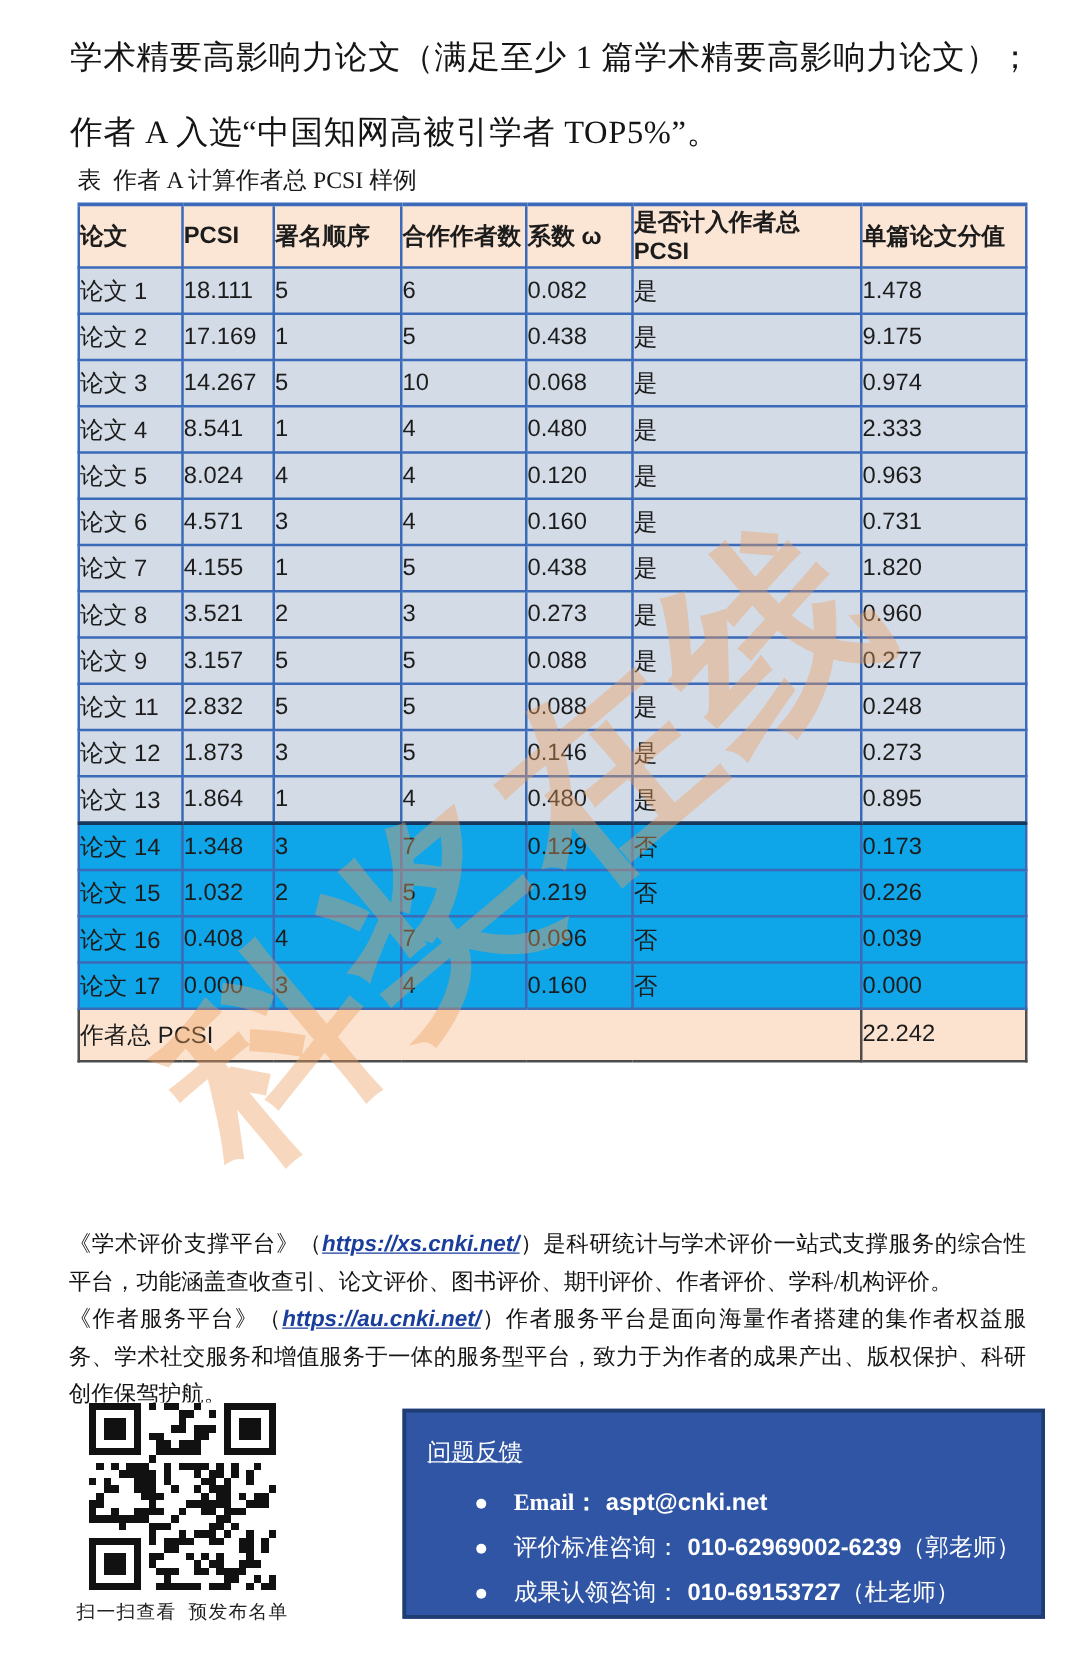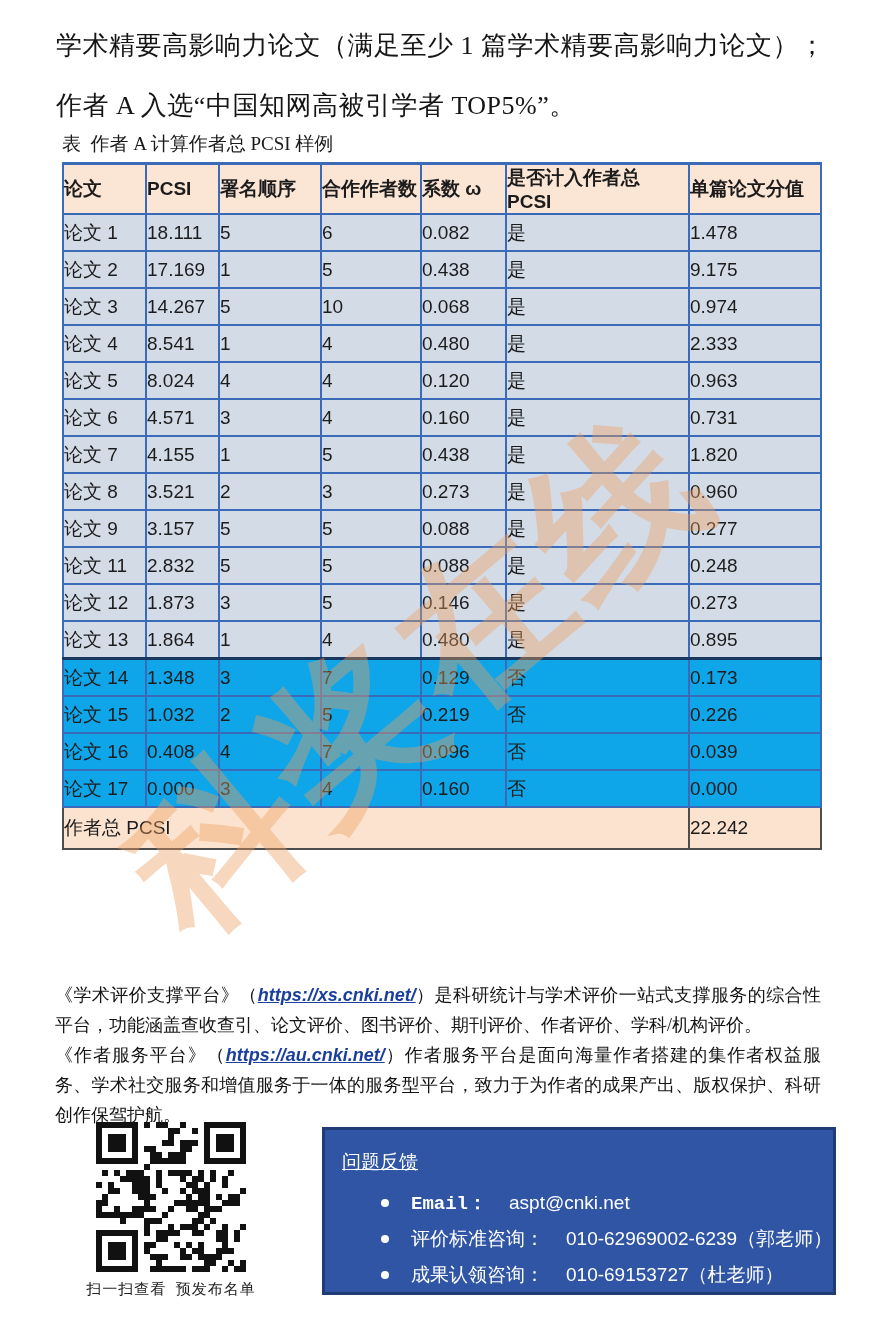--- a/index.html
+++ b/index.html
@@ -52,36 +52,36 @@
              letter-spacing:8px;color:var(--watermark);opacity:0.4;transform:rotate(-40deg);}
 
   
   .desc{position:absolute;left:55px;top:980px;width:766px;font-size:18px;line-height:30px;
         text-align:justify;color:#141414;}
   .desc p{margin:0;}
   .desc a.link{color:var(--link-blue);font-weight:bold;font-style:italic;
                text-decoration:underline;font-family:"Liberation Sans", sans-serif;cursor:pointer;}
 
   
-  .qr-block{position:absolute;left:61px;top:1122px;width:220px;text-align:center;}
+  .qr-block{position:absolute;left:36px;top:1122px;width:220px;text-align:center;}
   .qr-block svg{display:block;margin:0 auto;background:#fff;}
   .qr-caption{margin-top:8px;font-size:15px;letter-spacing:1px;color:#222;white-space:pre;}
 
   
   .contact-box{position:absolute;left:322px;top:1127px;width:514px;height:168px;
                box-sizing:border-box;background:var(--box-blue);border:3px solid var(--box-border);
                color:#ffffff;font-family:"Liberation Sans", sans-serif;}
   .contact-title{margin:19px 0 0 17px;font-size:19px;font-family:"Liberation Serif", serif;text-decoration:underline;}
   .contact-box ul{list-style:none;margin:10px 0 0 0;padding:0;}
   .contact-box li{position:relative;padding-left:86px;height:36px;line-height:36px;font-size:19px;
                   font-family:"Liberation Serif", serif;white-space:nowrap;}
   .contact-box li::before{content:"";position:absolute;left:56px;top:14px;width:8px;height:8px;
                   border-radius:50%;background:#ffffff;}
-  .contact-box li .num{font-weight:normal;font-family:"Liberation Sans", sans-serif;margin-left:22px;}
-  .contact-box li:first-child .prefix{font-weight:bold;font-family:Liberation Mono, monospace;margin-top:48px;}
+  .contact-box li .num{font-weight:bold;font-family:"Liberation Sans", sans-serif;margin-left:6px;}
+  .contact-box li:first-child .prefix{font-weight:bold;font-family:Liberation Serif, serif;margin-top:48px;}
 </style>
 </head>
 <body>
 
 <div class="page">
 
   <div class="heading">
     <div>学术精要高影响力论文（满足至少 1 篇学术精要高影响力论文）；</div>
     <div>作者 A 入选“中国知网高被引学者 TOP5%”。</div>
   </div>

